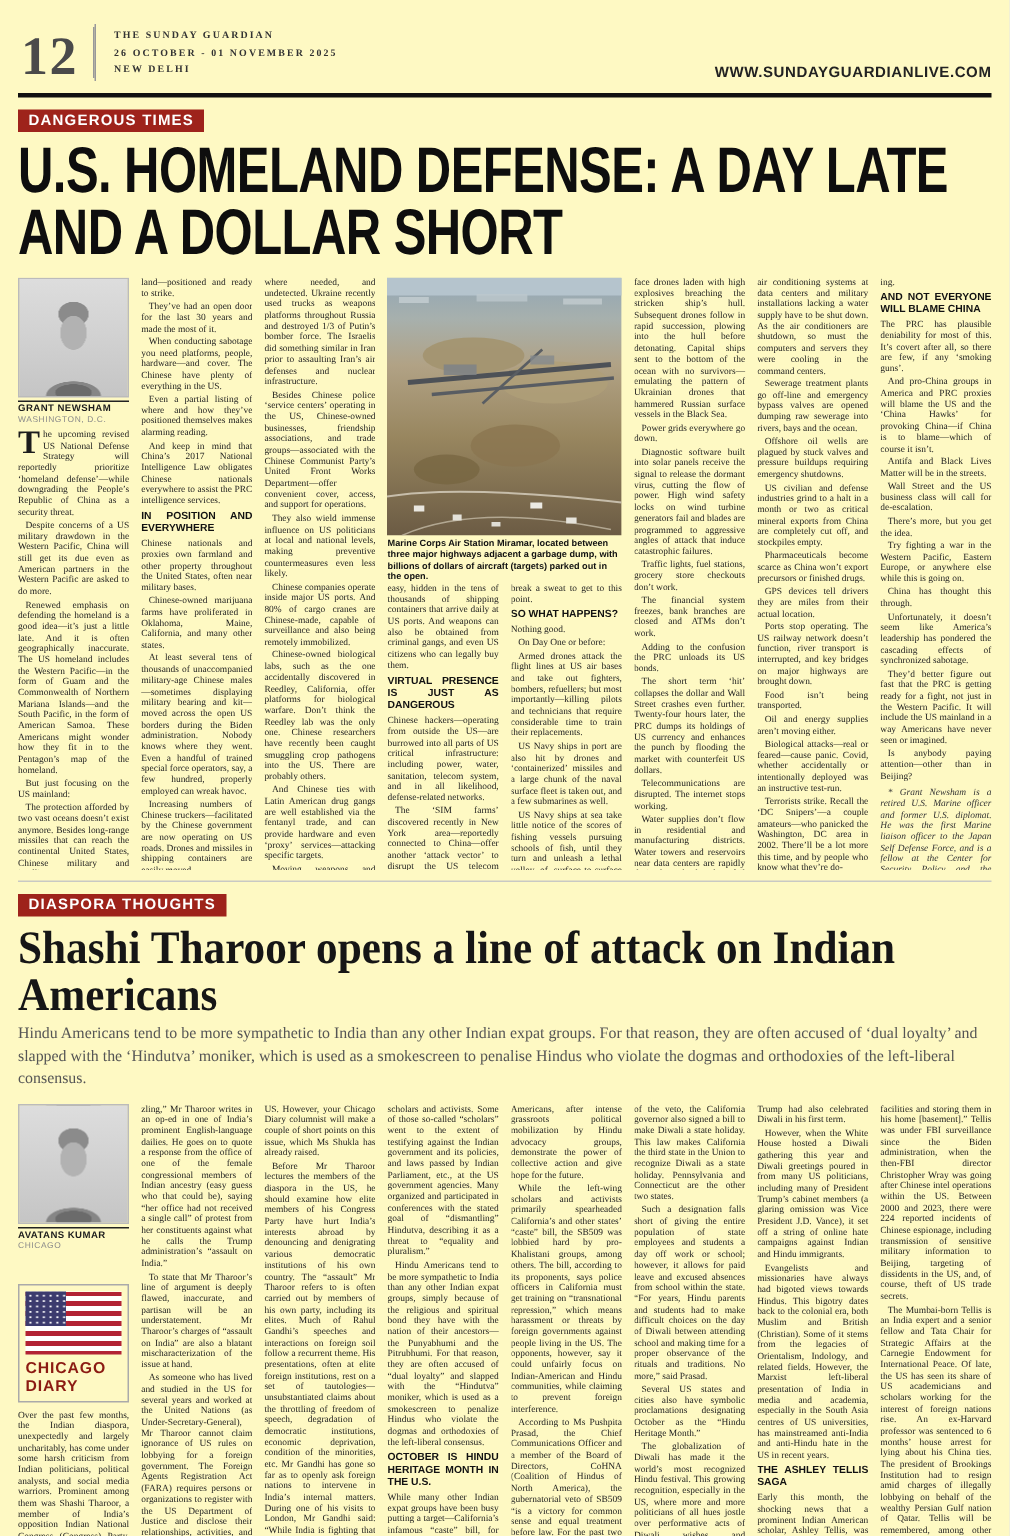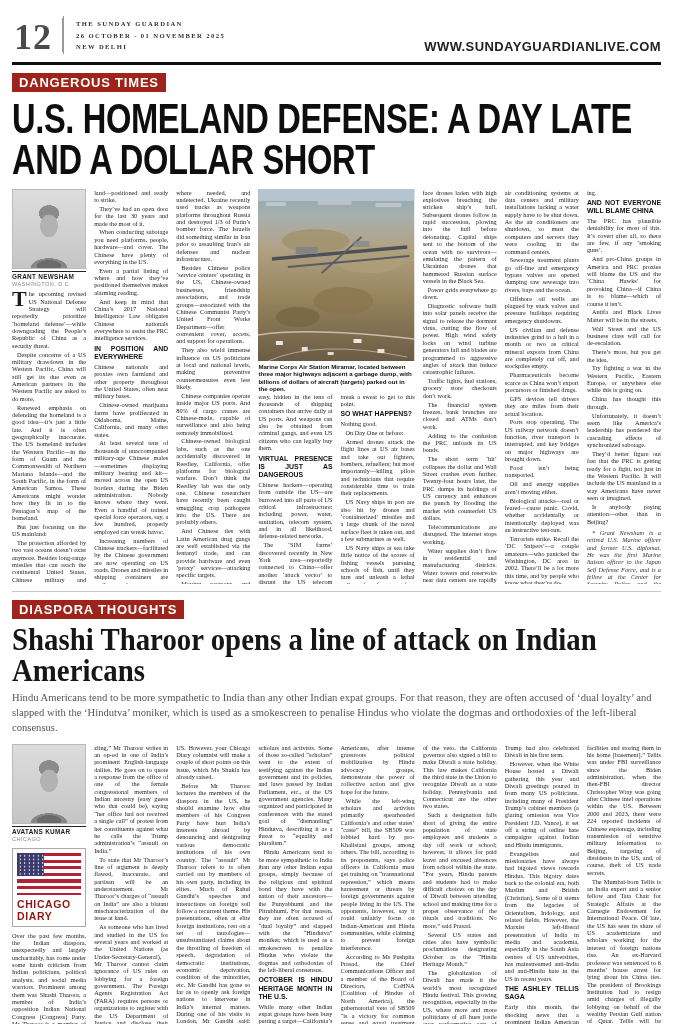--- a/index.html
+++ b/index.html
@@ -1,31 +1,31 @@
 <!DOCTYPE html>
 <html><head>
 <meta charset="utf-8">
 <style>
   html,body{margin:0;padding:0;background:#e8e8e4;}
-  #page{width:673px;height:1024px;background:#ffffff;margin:0 auto;box-sizing:border-box;
+  #page{width:673px;height:1024px;background:#fef9c3;margin:0 auto;box-sizing:border-box;
         padding:16px 12px 0;overflow:hidden;position:relative;color:#1a1a1a;}
   
   .hdr{display:flex;align-items:flex-end;border-bottom:3.5px solid #111;padding-bottom:8px;}
   .pageno{font-family:"Liberation Serif",serif;font-weight:bold;font-size:36px;line-height:.9;
           color:#4a4a4a;letter-spacing:1px;padding:0 10px 0 2px;}
   .hdiv{width:1px;background:#999;align-self:stretch;margin:2px 0;}
   .section{font-family:"Liberation Serif",serif;font-size:41px;line-height:.85;letter-spacing:2px;
            color:#141414;padding:0 14px 0 12px;}
   .dateline{border-left:1px solid #999;padding:2px 0 1px 12px;font-family:"Liberation Serif",serif;
             font-size:6.6px;font-weight:bold;letter-spacing:1.4px;color:#333;line-height:1.75;}
-  .site{margin-left:auto;font-family:"Liberation Sans",sans-serif;font-size:13px;font-weight:bold;
+  .site{margin-left:auto;font-family:"Liberation Sans",sans-serif;font-size:10px;font-weight:bold;
         letter-spacing:.4px;color:#222;align-self:flex-end;}
   
   .badge{display:inline-block;background:#9e231b;color:#fff;font-family:"Liberation Sans",sans-serif;
-         font-weight:bold;font-size:13px;letter-spacing:.8px;padding:2.5px 7px 2px;margin:8px 0 0;}
+         font-weight:bold;font-size:10px;letter-spacing:.8px;padding:2.5px 7px 2px;margin:8px 0 0;}
   .headline1{font-family:"Liberation Sans",sans-serif;font-weight:bold;font-size:43px;line-height:.96;
              letter-spacing:-.5px;color:#0e0e0e;transform:scaleX(.76);transform-origin:left top;
              width:131%;margin:6px 0 0;}
   .headline2{font-family:"Liberation Serif",serif;font-size:31px;line-height:1;color:#161616;
              transform:scaleX(.93);transform-origin:left top;width:107%;margin:5px 0 0;}
   .standfirst{font-family:"Liberation Serif",serif;font-size:10.6px;line-height:1.4;color:#555;
               margin:5px 0 0;}
   .rule-lt{border-top:1px solid #c9c9c4;margin-top:7px;}
   
   .grid{display:grid;grid-template-columns:repeat(8,1fr);column-gap:8px;position:relative;
@@ -49,21 +49,21 @@
     background:
       radial-gradient(ellipse 20px 9px at 50% 97%, #6f6b66 60%, transparent 62%),
       radial-gradient(ellipse 30px 16px at 50% 100%, #8a8580 60%, transparent 62%),
       radial-gradient(ellipse 14px 18px at 50% 46%, #b9b1a8 62%, transparent 64%),
       radial-gradient(ellipse 16px 13px at 50% 30%, #8f8a84 62%, transparent 64%),
       linear-gradient(#dedddb,#c6c5c2);}
   .aname{font-family:"Liberation Sans",sans-serif;font-weight:bold;font-size:6.4px;letter-spacing:.3px;
          border-top:1.5px solid #222;margin-top:2px;padding-top:1.5px;}
   .aloc{font-family:"Liberation Sans",sans-serif;font-size:5.6px;color:#8a8a8a;letter-spacing:.4px;}
   
-  .flagbox{border:.5px solid #aaa;padding:4px 4px 3px;margin:6px 0 5px;}
+  .flagbox{border:.5px solid #aaa;padding:4px 4px 3px;margin:22px 0 5px;}
   .flag{height:42px;position:relative;
         background:repeating-linear-gradient(#b22234 0 3.3px,#ffffff 3.3px 6.6px);}
   .flag .canton{position:absolute;top:0;left:0;width:42%;height:55%;background-color:#3c3b6e;
         background-image:radial-gradient(#fff .6px,transparent .9px);background-size:4.5px 3.6px;
         background-position:1px 1px;}
   .flabel{font-family:"Liberation Sans",sans-serif;font-weight:bold;font-size:10.5px;
           letter-spacing:.6px;color:#8b1a12;margin-top:3px;}
   
   .fig{position:absolute;top:0;margin:0;
        left:calc((100% - 56px)*0.375 + 24px);width:calc((100% - 56px)*0.25 + 8px);}

